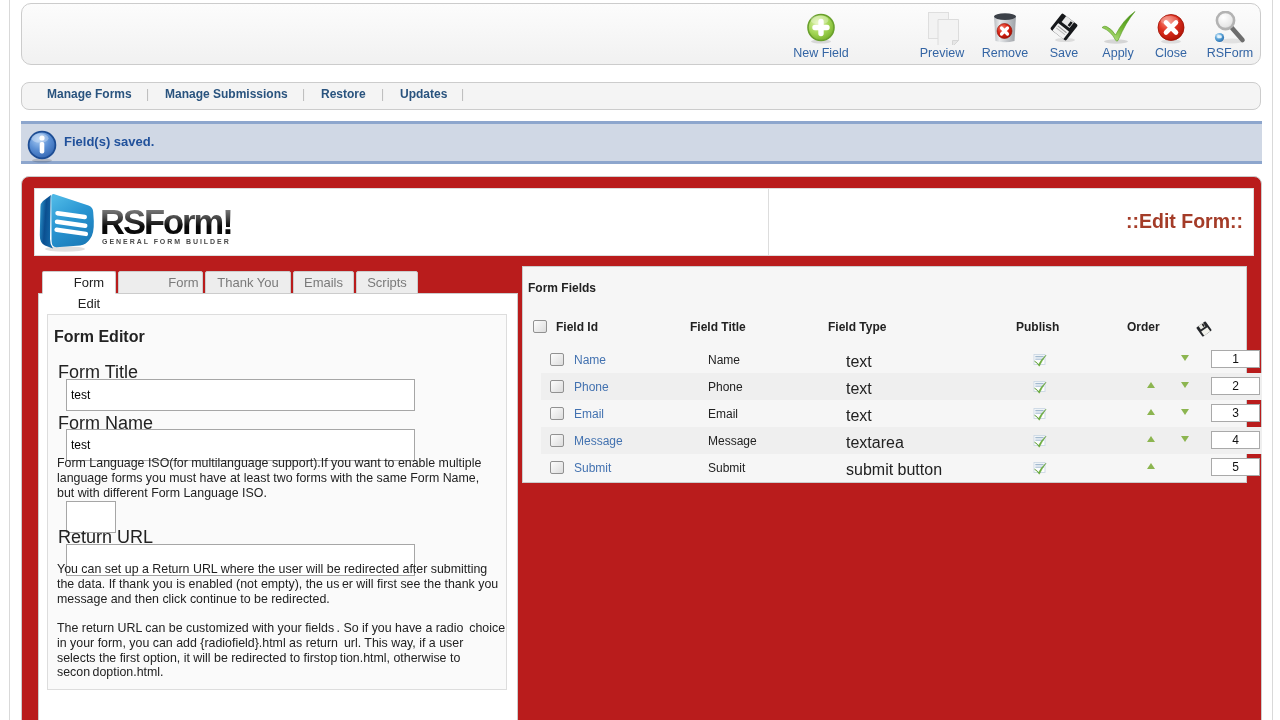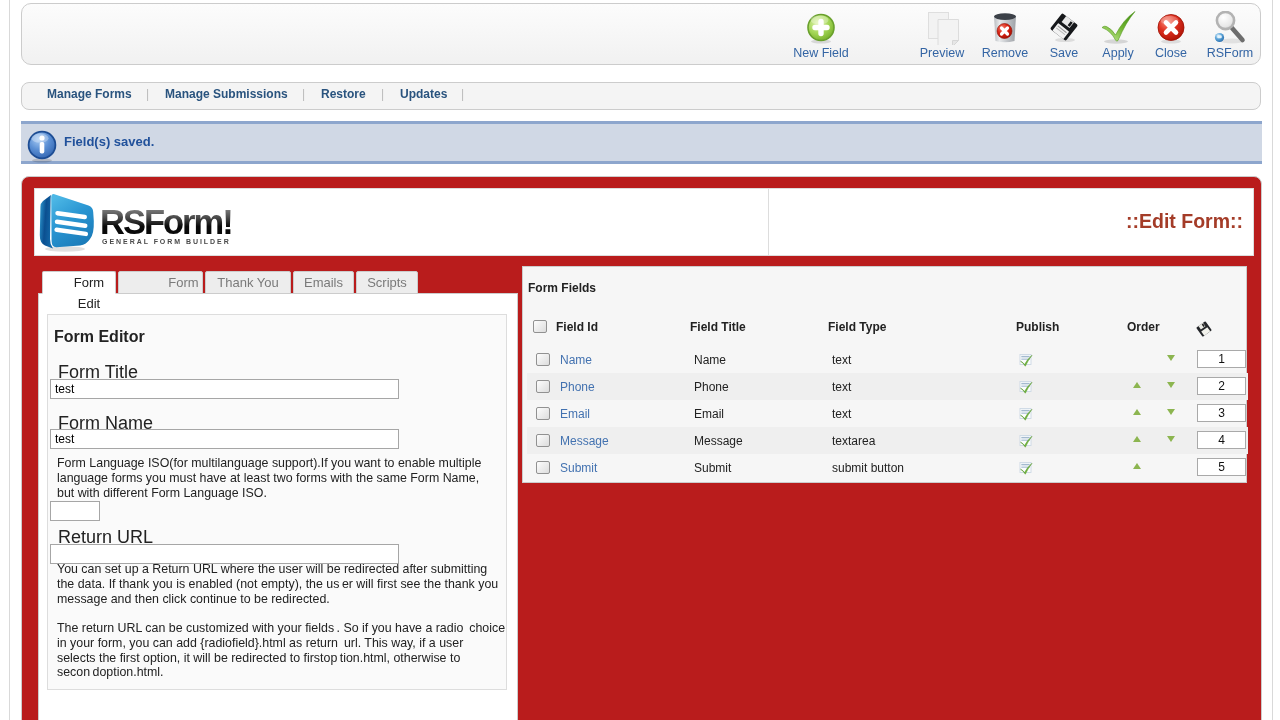--- a/index.html
+++ b/index.html
@@ -32,33 +32,33 @@
 
 
 .tab { position:absolute; top:94px; height:23px; border:1px solid #ccc; background:#ededed; color:#7a7a7a; font-size:13px; text-align:center; line-height:21px; border-radius:2px 2px 0 0; }
 .tab.active { background:#fff; color:#222; border-bottom:1px solid #fff; z-index:5; font-weight:normal;padding-left:20px; }
 
 
 #lpanel { position:absolute; left:16px; top:116px; width:480px; height:430px; border:1px solid #ccc; background:#fff; }
 #fedit { position:absolute; left:8px; top:20px; width:460px; height:376px; border:1px solid #ddd; background:#fafafa; }
 #fedit .hd { position:absolute; left:6px; top:13px; font-size:16px; font-weight:bold; color:#222; }
 #fedit label { position:absolute; left:10px; font-size:18px; color:#222; }
-#fedit input { position:absolute; left:2px; height:20px; border:1px solid #a6a6a6; background:#fff; font-size:12px; font-family:"Liberation Sans",sans-serif; padding:8px 4px; }
+#fedit input { position:absolute; left:18px; height:32px; border:1px solid #a6a6a6; background:#fff; font-size:12px; font-family:"Liberation Sans",sans-serif; padding:8px 4px; }
 #fedit p { position:absolute; left:9px; font-size:12.4px; line-height:14.8px; color:#222; }
 
 
 #rpanel { position:absolute; left:500px; top:89px; width:725px; height:217px; border:1px solid #ccc; background:#f6f6f6; }
 #rpanel .title { position:absolute; left:5px; top:14px; font-size:12px; font-weight:bold; color:#222; }
 .hcell { position:absolute; font-size:12px; font-weight:bold; color:#222; top:53px; }
-.row { position:absolute; left:4px; width:721px; height:27px; }
+.row { position:absolute; left:18px; width:721px; height:27px; }
 .row.alt { background:#efefef; }
 .row .cb, #hrow .cb { position:absolute; left:9px; top:7px; width:14px; height:13px; border:1px solid #919191; border-radius:2px; background:linear-gradient(135deg,#fdfdfd,#dcdcdc); }
 .row .lnk { position:absolute; left:33px; top:7px; font-size:12px; color:#4372b0; }
 .row .t1 { position:absolute; left:167px; top:7px; font-size:12px; color:#222; }
-.row .t2 { position:absolute; left:305px; top:7px; font-size:12px; color:#222; }
+.row .t2 { position:absolute; left:305px; top:7px; font-size:16px; color:#222; }
 .row .pub { position:absolute; left:492px; top:7px; }
 .up { position:absolute; left:606px; top:9px; width:0; height:0; border-left:4.5px solid transparent; border-right:4.5px solid transparent; border-bottom:6px solid #8cb550; }
 .dn { position:absolute; left:640px; top:9px; width:0; height:0; border-left:4.5px solid transparent; border-right:4.5px solid transparent; border-top:6px solid #8cb550; }
 .ord { position:absolute; left:670px; top:4px; width:49px; height:18px; border:1px solid #a9a9a9; background:#fff; font-size:12px; text-align:center; line-height:16px; color:#111; }
 </style>
 </head>
 <body>
 <div class="vline" style="left:9px;"></div>
 <div class="vline" style="left:1272px;"></div>
 

